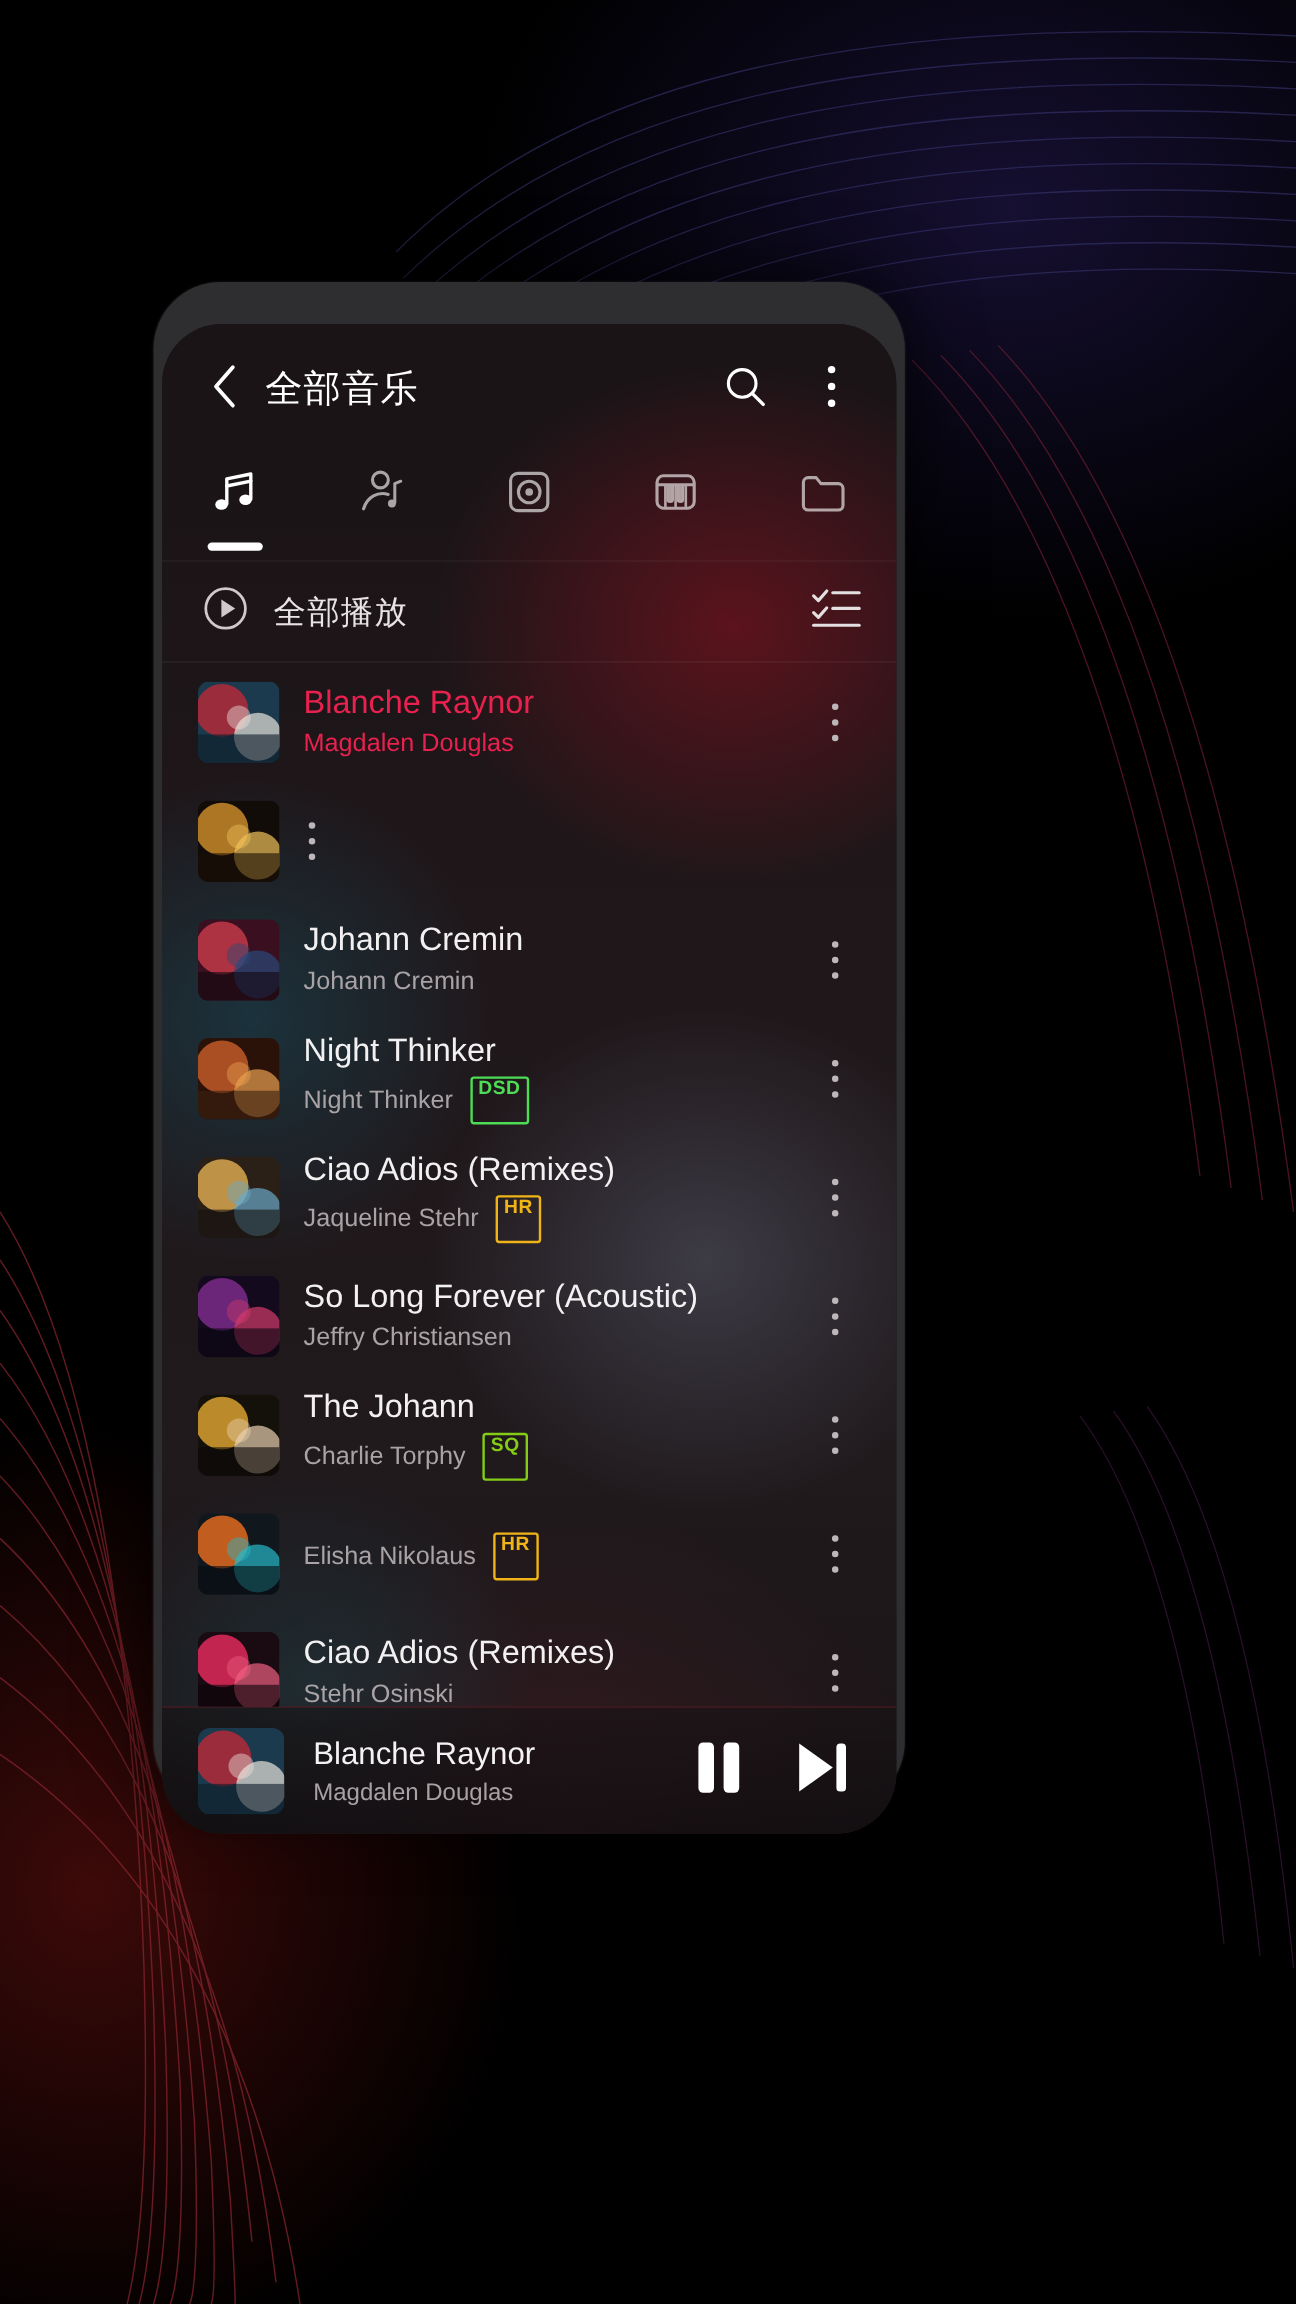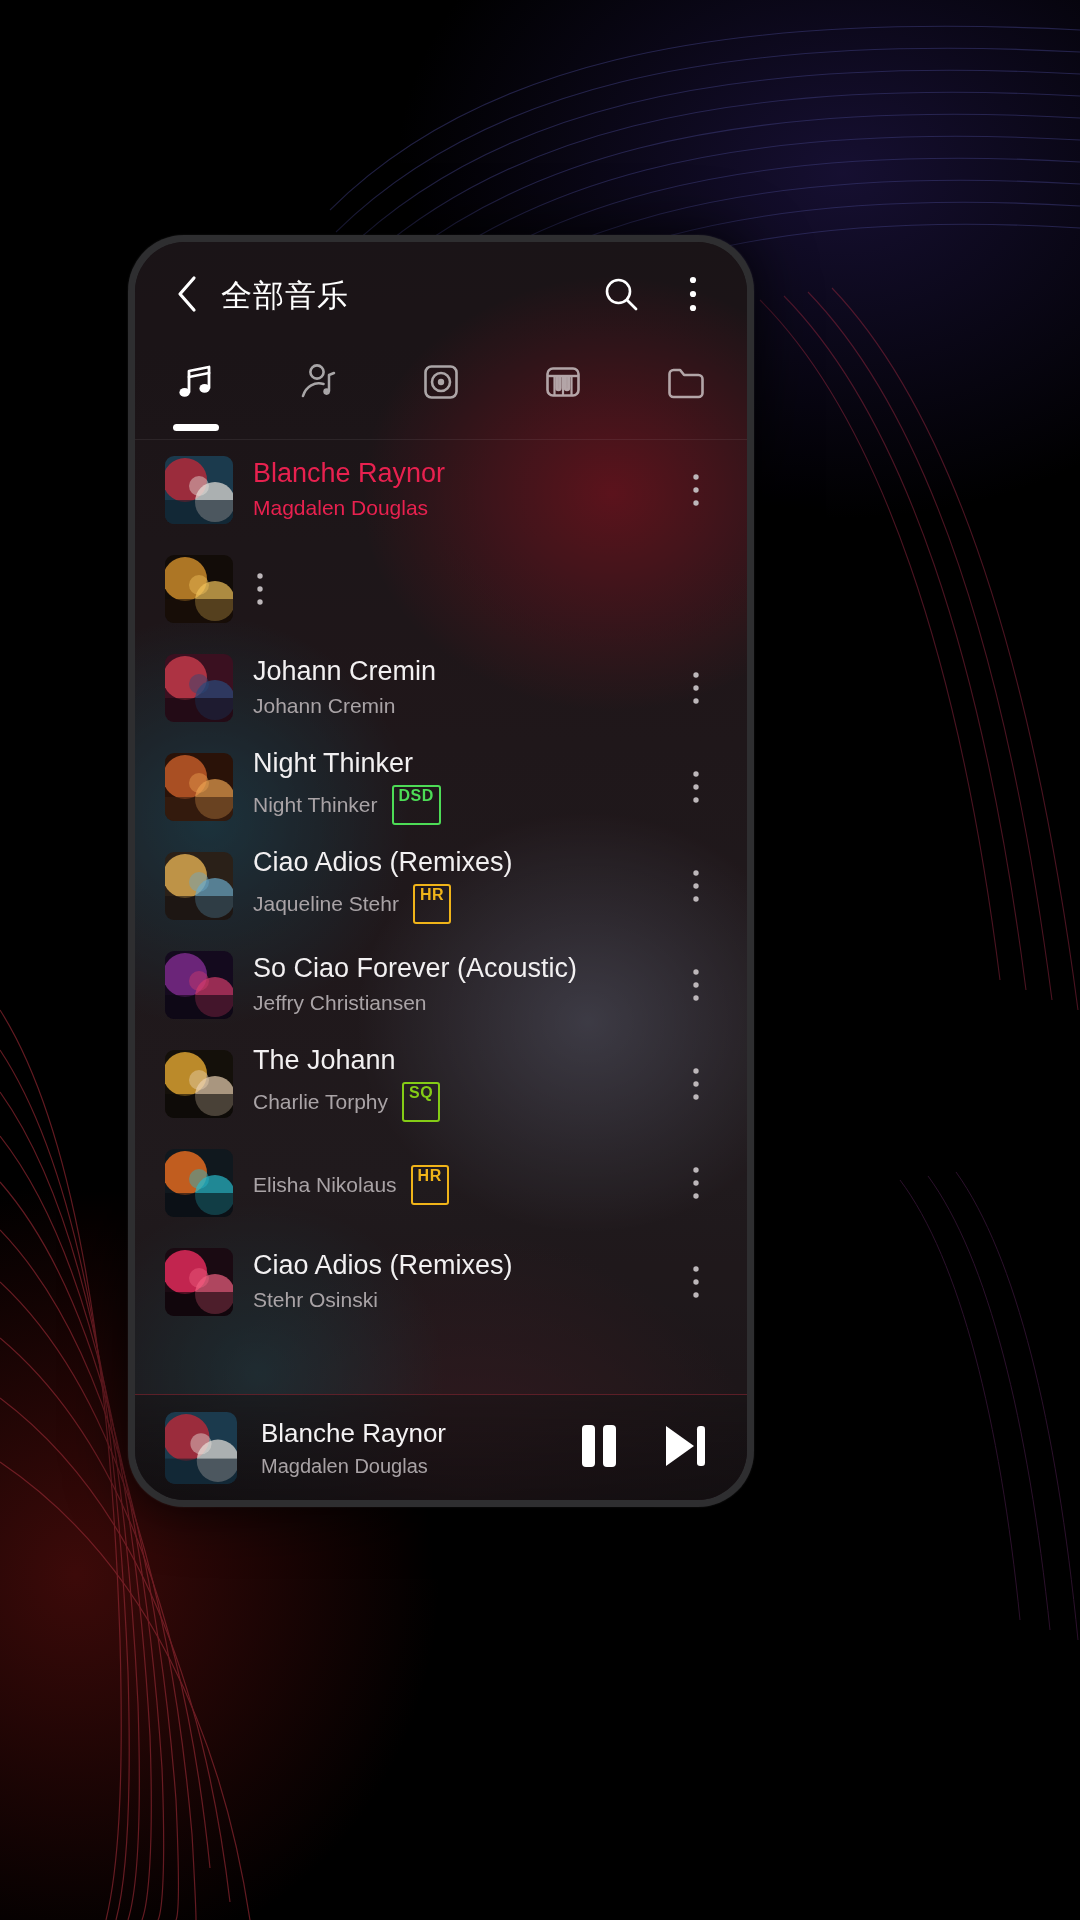--- a/index.html
+++ b/index.html
@@ -30,20 +30,21 @@
     background: #2e2e30;
     padding: 7px;
     box-shadow: 0 0 60px rgba(0,0,0,0.85), 0 0 2px rgba(255,255,255,0.18);
   }
   .screen {
     position: relative;
     width: 100%; height: 100%;
     border-radius: 50px;
     overflow: hidden;
     background: #191518;
+    margin-top: 28px;
   }
   
   .wash {
     position: absolute; inset: 0;
     background:
       radial-gradient(ellipse 380px 330px at 78% 20%, rgba(150,24,38,0.85), rgba(0,0,0,0) 66%),
       radial-gradient(ellipse 300px 300px at 12% 46%, rgba(34,86,103,0.75), rgba(0,0,0,0) 68%),
       radial-gradient(ellipse 330px 300px at 74% 62%, rgba(123,128,150,0.55), rgba(0,0,0,0) 70%),
       radial-gradient(ellipse 260px 240px at 20% 90%, rgba(40,88,98,0.55), rgba(0,0,0,0) 72%),
       radial-gradient(ellipse 420px 380px at 55% 100%, rgba(96,40,48,0.6), rgba(0,0,0,0) 70%),
@@ -282,20 +283,39 @@
 
         <div class="tab">
           <span>
             <svg width="48" height="48" viewBox="0 0 48 48" fill="none">
               <path d="M7.5 16 a4 4 0 0 1 4 -4 h6.6 l4 5 h14.4 a4 4 0 0 1 4 4 v14 a4 4 0 0 1 -4 4 H11.5 a4 4 0 0 1 -4 -4 Z" stroke="#fff" stroke-width="2.6" stroke-linejoin="round"></path>
             </svg>
           </span>
         </div>
       </div>
 
+      <div class="playall">
+        <span>
+          <svg width="46" height="46" viewBox="0 0 46 46" fill="none">
+            <circle cx="23" cy="23" r="16.5" stroke="#cfc9cc" stroke-width="2.3"></circle>
+            <path d="M19.5 15.5 L31 23 L19.5 30.5 Z" fill="#cfc9cc"></path>
+          </svg>
+        </span>
+        <span class="playall-label">全部播放</span>
+        <span class="playall-spacer"></span>
+        <span>
+          <svg width="44" height="40" viewBox="0 0 44 40" fill="none">
+            <path d="M3 9.5 L7 13.5 L14 5.5" stroke="#e4dfe1" stroke-width="2.6" stroke-linecap="round" stroke-linejoin="round"></path>
+            <path d="M3 23.5 L7 27.5 L14 19.5" stroke="#e4dfe1" stroke-width="2.6" stroke-linecap="round" stroke-linejoin="round"></path>
+            <path d="M19 7 H41" stroke="#e4dfe1" stroke-width="2.6" stroke-linecap="round"></path>
+            <path d="M19 20 H41" stroke="#e4dfe1" stroke-width="2.6" stroke-linecap="round"></path>
+            <path d="M3 34 H41" stroke="#e4dfe1" stroke-width="2.6" stroke-linecap="round"></path>
+          </svg>
+        </span>
+      </div>
 
       <div class="list">
 
         <div class="row playing">
           <div class="art">
               <svg viewBox="0 0 68 68" xmlns="http://www.w3.org/2000/svg">
                 <rect width="68" height="68" fill="#1b3a4d"></rect>
                 <circle cx="20" cy="24" r="22" fill="#b22a3a" opacity="0.85"></circle>
                 <circle cx="50" cy="46" r="20" fill="#e8e2dc" opacity="0.7"></circle>
                 <rect x="0" y="44" width="68" height="24" fill="#0d1d28" opacity="0.6"></rect>
@@ -419,21 +439,21 @@
           <div class="art">
               <svg viewBox="0 0 68 68" xmlns="http://www.w3.org/2000/svg">
                 <rect width="68" height="68" fill="#140a1e"></rect>
                 <circle cx="20" cy="24" r="22" fill="#7a2a8a" opacity="0.85"></circle>
                 <circle cx="50" cy="46" r="20" fill="#d03a6a" opacity="0.7"></circle>
                 <rect x="0" y="44" width="68" height="24" fill="#0a0610" opacity="0.6"></rect>
                 <circle cx="34" cy="30" r="10" fill="#d03a6a" opacity="0.45"></circle>
               </svg>
             </div>
           <div class="meta">
-            <div class="title">So Ciao Forever (Acoustic)</div>
+            <div class="title">So Long Forever (Acoustic)</div>
             <div class="sub-line">
               <div class="artist">Jeffry Christiansen</div>
 
             </div>
           </div>
           <div class="more">
             <svg width="10" height="34" viewBox="0 0 10 34" fill="#bdb7ba">
               <circle cx="5" cy="4" r="2.7"></circle>
                 <circle cx="5" cy="17" r="2.7"></circle>
                 <circle cx="5" cy="30" r="2.7"></circle>

